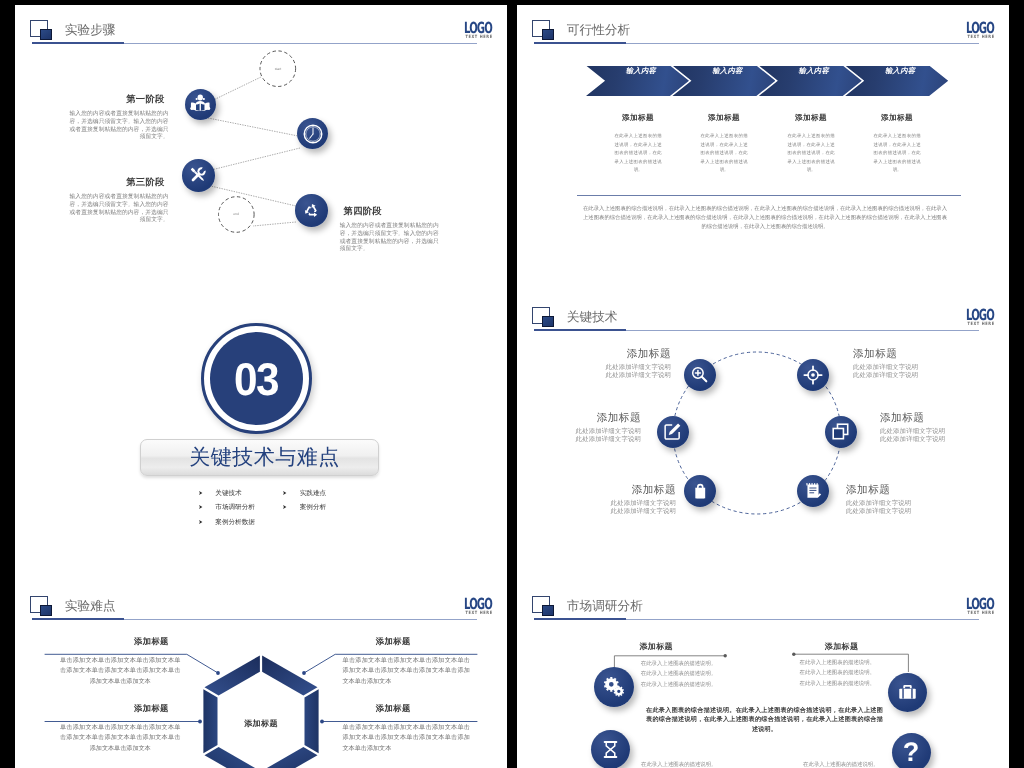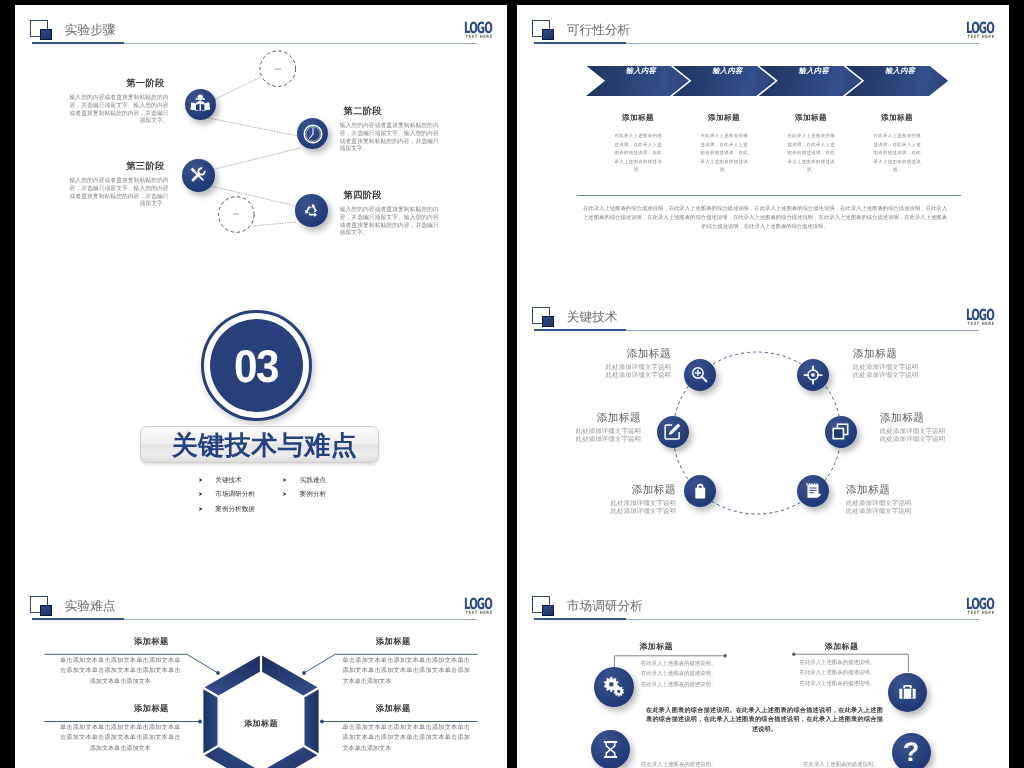--- a/index.html
+++ b/index.html
@@ -2,42 +2,42 @@
 <html><head>
 <meta charset="utf-8">
 <style>
 *{margin:0;padding:0;box-sizing:border-box;}
 html,body{width:1024px;height:768px;background:#000;overflow:hidden;}
 body{font-family:"Liberation Sans",sans-serif;-webkit-font-smoothing:antialiased;text-rendering:geometricPrecision;}
 .grid{position:absolute;left:0;top:0;width:1024px;height:768px;}
 .slide{position:absolute;width:492px;height:316px;background:#fff;overflow:hidden;}
 .s1{left:15px;top:5px;}
 .s2{left:517px;top:5px;}
-.s3{left:15px;top:276px;}
+.s3{left:15px;top:289px;}
 .s4{left:517px;top:292px;}
 .s5{left:15px;top:581px;height:189px;}
 .s6{left:517px;top:581px;height:187px;}
 
 
 .hdr{position:absolute;left:0;top:0;width:492px;height:40px;}
 .hdr-sq-o{position:absolute;left:15.1px;top:14.9px;width:18.3px;height:17.4px;border:1.25px solid #33456e;background:transparent;}
 .hdr-sq-f{position:absolute;left:25px;top:24.1px;width:11.6px;height:11.2px;background:linear-gradient(145deg,#2c4a86,#1d3469);border:.85px solid #0d1836;}
 .hdr-title{position:absolute;left:49.8px;top:19.4px;font-size:12.7px;color:#6b6b6b;letter-spacing:0;font-weight:400;line-height:13px;white-space:nowrap;}
 .hdr-rule{position:absolute;left:17.3px;top:37.6px;width:445px;height:1.3px;background:#93a3c9;}
 .hdr-rule-b{position:absolute;left:17.3px;top:36.6px;width:92px;height:2.3px;background:#3b5290;}
 .logo{position:absolute;right:15.1px;top:17.5px;text-align:right;}
 .logo-main{font-family:"DejaVu Sans",sans-serif;font-weight:bold;font-size:12.6px;color:#274785;letter-spacing:-1.1px;line-height:13.5px;transform:scale(.80,1.22);transform-origin:bottom right;}
 .logo-sub{font-family:"DejaVu Sans",sans-serif;font-weight:bold;font-size:4.4px;color:#6e6e6e;letter-spacing:.8px;line-height:5px;margin-top:-1.2px;margin-right:-.8px;transform:scaleX(.80);transform-origin:right;}
 .botbar{position:absolute;left:0;bottom:0;width:492px;height:10px;background:linear-gradient(180deg,#16325c 0%,#28468a 25%,#2c4b90 62%,#22407f 88%,#14254d 100%);}
 .ico-circle{position:absolute;border-radius:50%;background:radial-gradient(circle at 35% 28%,#3a5490,#1f3a76 70%);box-shadow:3px 4px 6px rgba(0,0,0,.28);display:flex;align-items:center;justify-content:center;}
 .ico-circle svg{display:block;}
 
 
 .s1-dlbl{position:absolute;width:30px;text-align:center;font-size:3.4px;color:#8a8a8a;}
-.s1-txt{position:absolute;width:99px;}
+.s1-txt{position:absolute;width:99px;margin-top:16px;}
 .s1-h{font-size:9.3px;font-weight:bold;color:#3d3d3d;text-align:right;letter-spacing:.3px;line-height:9.5px;padding-right:3.9px;}
 .s1-b{font-size:5.75px;line-height:7.86px;color:#7e7e7e;text-align:justify;text-align-last:right;margin-top:6.5px;}
 .s1-t1{left:54.5px;top:73.8px;}
 .s1-t2{left:324.7px;top:101.8px;}
 .s1-t3{left:54.5px;top:156.8px;}
 .s1-t4{left:324.7px;top:185.9px;}
 .s1-txt.r .s1-h{text-align:left;padding-right:0;padding-left:3.9px;}
 .s1-txt.r .s1-b{text-align-last:left;}
 
 
@@ -82,21 +82,21 @@
 .s4-h{font-size:10.6px;color:#595959;letter-spacing:.5px;margin-bottom:3px;line-height:13px;}
 .s4-l{font-size:6.4px;line-height:8.2px;color:#8d8d8d;letter-spacing:.15px;}
 
 
 .s3-ring{position:absolute;left:186px;top:34px;width:111px;height:111px;border-radius:50%;border:3.4px solid #27407a;background:#fff;display:flex;align-items:center;justify-content:center;box-shadow:2px 3px 7px rgba(0,0,0,.22);}
 .s3-disc{width:93px;height:93px;border-radius:50%;background:#27407a;display:flex;align-items:center;justify-content:center;}
 .s3-disc span{color:#fff;font-family:"Liberation Sans",sans-serif;font-weight:bold;font-size:46px;line-height:46px;letter-spacing:-1.5px;transform:scaleX(.92);}
 .s3-plate{position:absolute;left:125px;top:150px;width:239px;height:37px;border-radius:7px;
   background:linear-gradient(180deg,#fbfbfb 0%,#f0f0f0 45%,#e3e3e3 52%,#ededed 78%,#dcdcdc 100%);
   border:1px solid #d0d0d0;box-shadow:0 2px 3px rgba(0,0,0,.13);display:flex;align-items:center;justify-content:center;}
-.s3-plate-txt{font-size:26px;line-height:26px;font-weight:bold;color:#23417e;letter-spacing:.5px;padding-left:10px;}
+.s3-plate-txt{font-size:21px;line-height:26px;font-weight:normal;color:#23417e;letter-spacing:.5px;padding-left:10px;}
 .s3-bul{position:absolute;display:flex;align-items:center;font-size:6.6px;color:#3a3a3a;white-space:nowrap;}
 .s3-bul i{font-style:normal;font-size:6.2px;color:#2a2a2a;margin-right:12.5px;transform:scaleX(.8);}
 .s2-foot{position:absolute;left:66px;top:200px;width:364px;font-size:5.3px;line-height:9px;color:#7c7c7c;text-align:justify;text-align-last:center;}
 </style>
 </head>
 <body>
 
 <div class="grid">
   <div class="slide s1">
     <div class="hdr">
@@ -117,24 +117,20 @@
       <line x1="188" y1="112" x2="283" y2="131" stroke="#7d7d7d" stroke-width=".65" stroke-dasharray="1.4 1.1"></line>
       <line x1="285" y1="143" x2="184" y2="168" stroke="#7d7d7d" stroke-width=".65" stroke-dasharray="1.4 1.1"></line>
       <line x1="187" y1="179" x2="281" y2="201" stroke="#7d7d7d" stroke-width=".65" stroke-dasharray="1.4 1.1"></line>
       <line x1="281" y1="217" x2="238" y2="221" stroke="#7d7d7d" stroke-width=".65" stroke-dasharray="1.4 1.1"></line>
     </svg>
     <div class="s1-dlbl" style="left:248px;top:61.5px;">start</div>
     <div class="s1-dlbl" style="left:206px;top:207px;">end</div>
 
     <div class="s1-txt s1-t1">
       <div class="s1-h">第一阶段</div>
-      <div class="s1-b">输入您的内容或者直接复制粘贴您的内容，并选编只须留文字。输入您的内容或者直接复制粘贴您的内容，并选编只须留文字。</div>
-    </div>
-    <div class="s1-txt s1-t2 r">
-      <div class="s1-h">第二阶段</div>
       <div class="s1-b">输入您的内容或者直接复制粘贴您的内容，并选编只须留文字。输入您的内容或者直接复制粘贴您的内容，并选编只须留文字。</div>
     </div>
     <div class="s1-txt s1-t3">
       <div class="s1-h">第三阶段</div>
       <div class="s1-b">输入您的内容或者直接复制粘贴您的内容，并选编只须留文字。输入您的内容或者直接复制粘贴您的内容，并选编只须留文字。</div>
     </div>
     <div class="s1-txt s1-t4 r">
       <div class="s1-h">第四阶段</div>
       <div class="s1-b">输入您的内容或者直接复制粘贴您的内容，并选编只须留文字。输入您的内容或者直接复制粘贴您的内容，并选编只须留文字。</div>
     </div>

